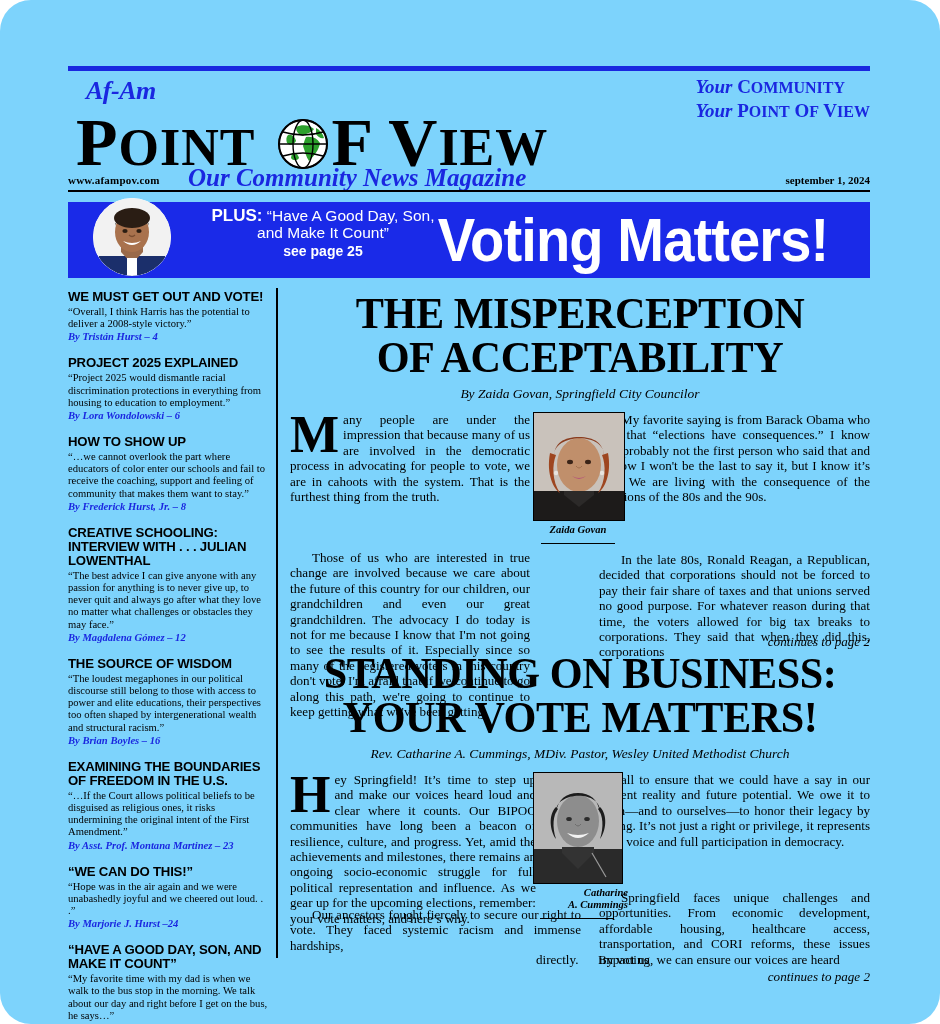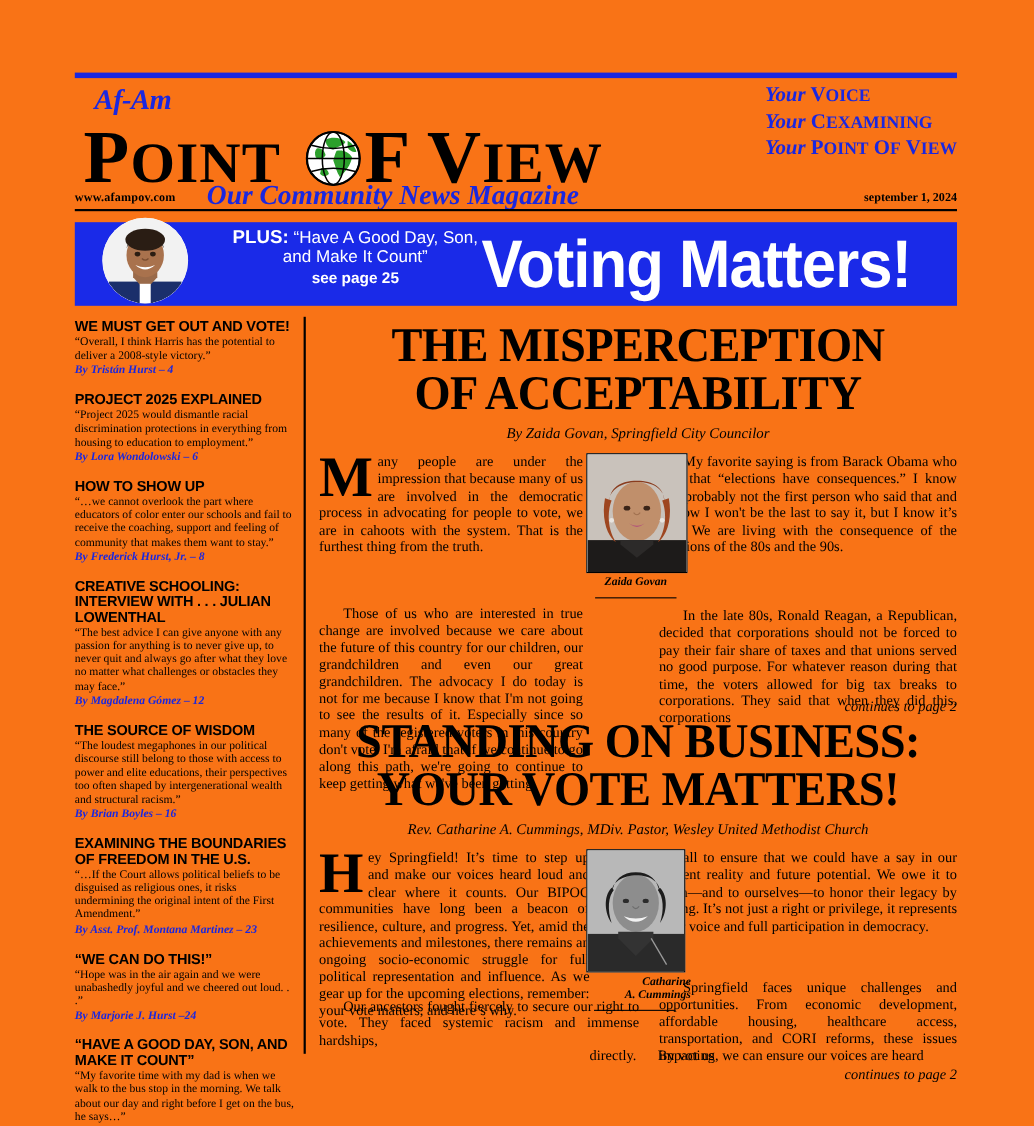--- a/index.html
+++ b/index.html
@@ -11,22 +11,23 @@
     width: 940px;
     height: 1024px;
     font-family: "Liberation Serif", serif;
     color: #000;
     overflow: hidden;
   }
   .page {
     position: relative;
     width: 940px;
     height: 1024px;
-    background: #f97316;
+    background: #7dd3fc;
     box-sizing: border-box;
+    border-radius: 31px;
   }
 
   
   .masthead {
     position: absolute;
     left: 68px;
     top: 66px;
     width: 802px;
     height: 120px;
   }
@@ -367,22 +368,21 @@
             <path d="M7 39 Q27 33, 47 39"></path>
           </g>
         </svg>
       </span><span>F</span>
       <span>V<span class="sc">IEW</span></span>
     </div>
 
     <div class="tagline-mag">Our Community News Magazine</div>
 
     <div class="your-block">
-      <div><span class="yr">Your</span> V<span class="sc2">OICE</span></div>
-      <div><span class="yr">Your</span> C<span class="sc2">EXAMINING</span></div>
+      <div><span class="yr">Your</span> C<span class="sc2">OMMUNITY</span></div>
       <div><span class="yr">Your</span> P<span class="sc2">OINT</span> O<span class="sc2">F</span> V<span class="sc2">IEW</span></div>
     </div>
   </div>
 
   <div class="website">www.afampov.com</div>
   <div class="date">september 1, 2024</div>
   <div class="mast-rule"></div>
 
   <div class="banner">
 

